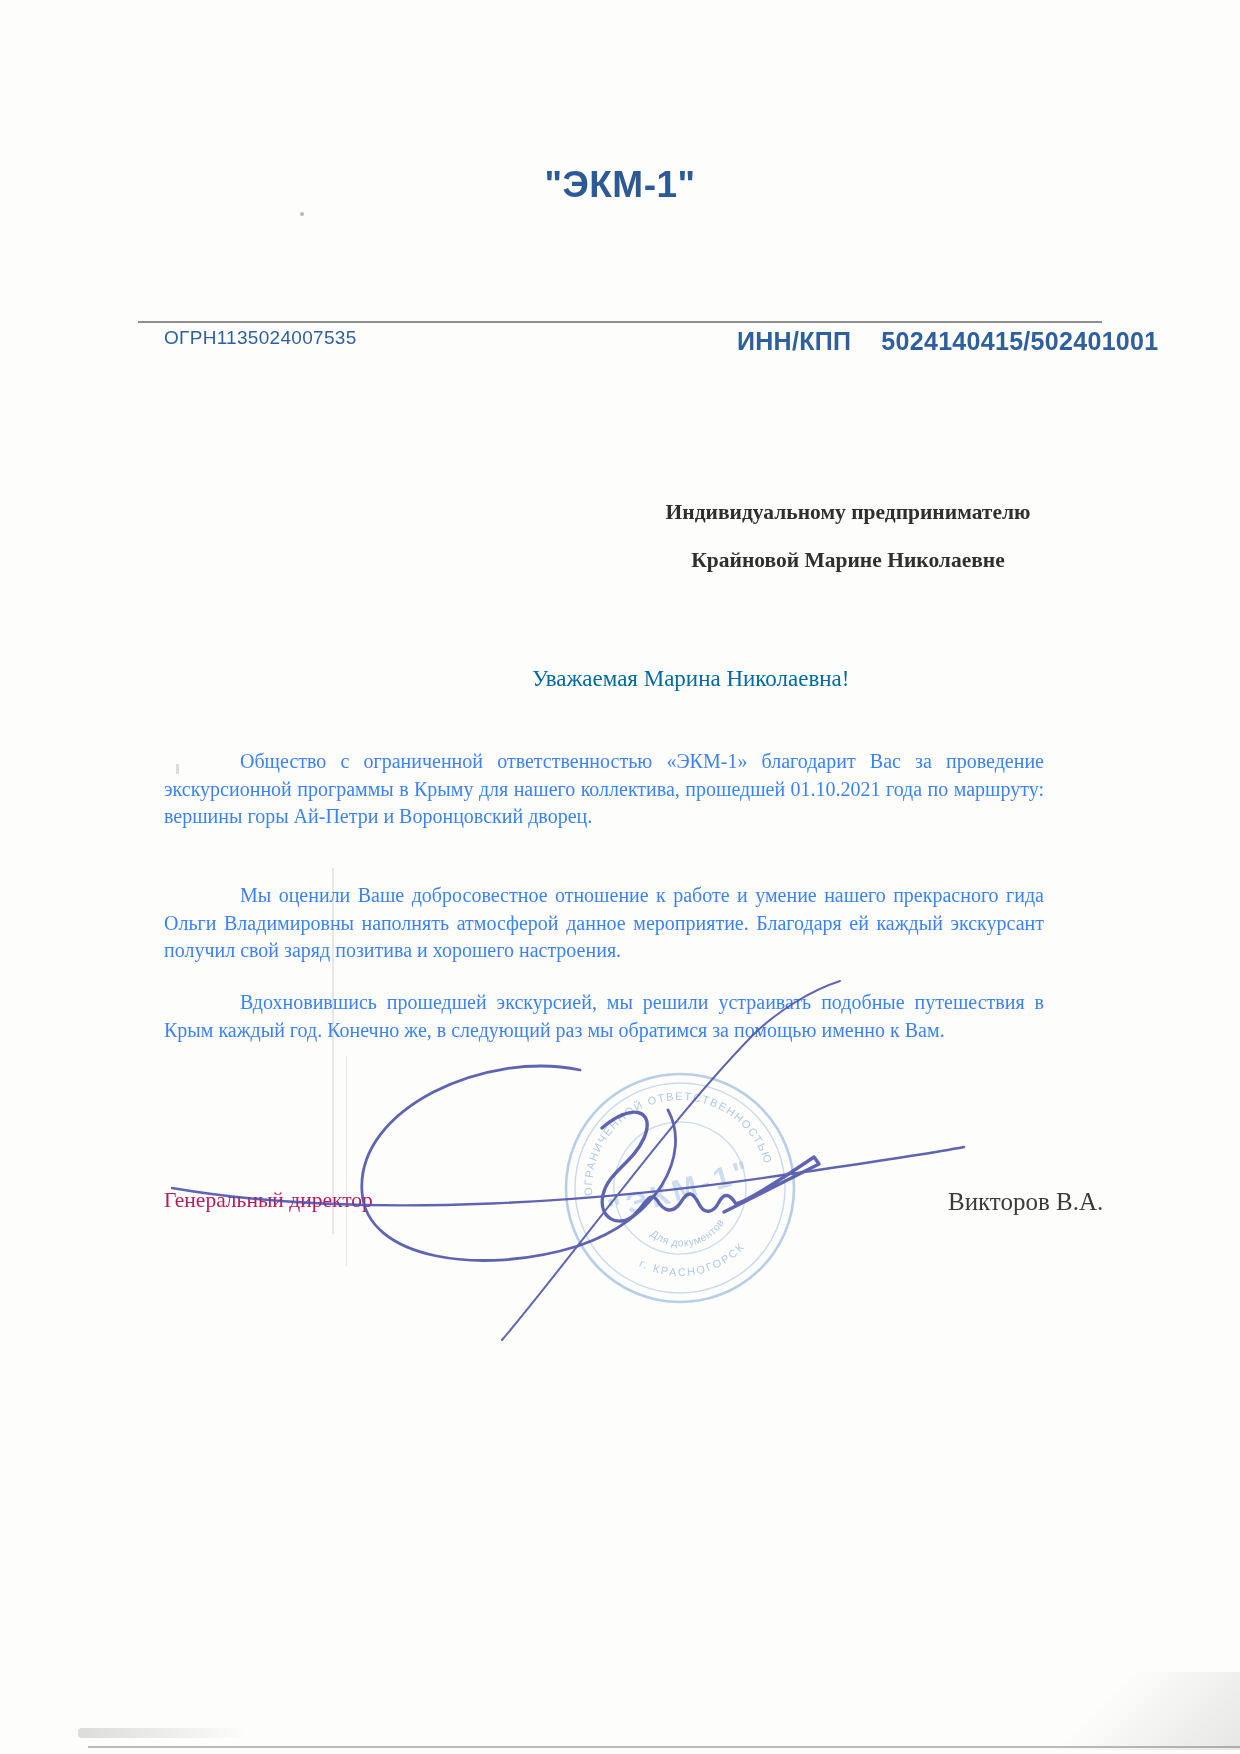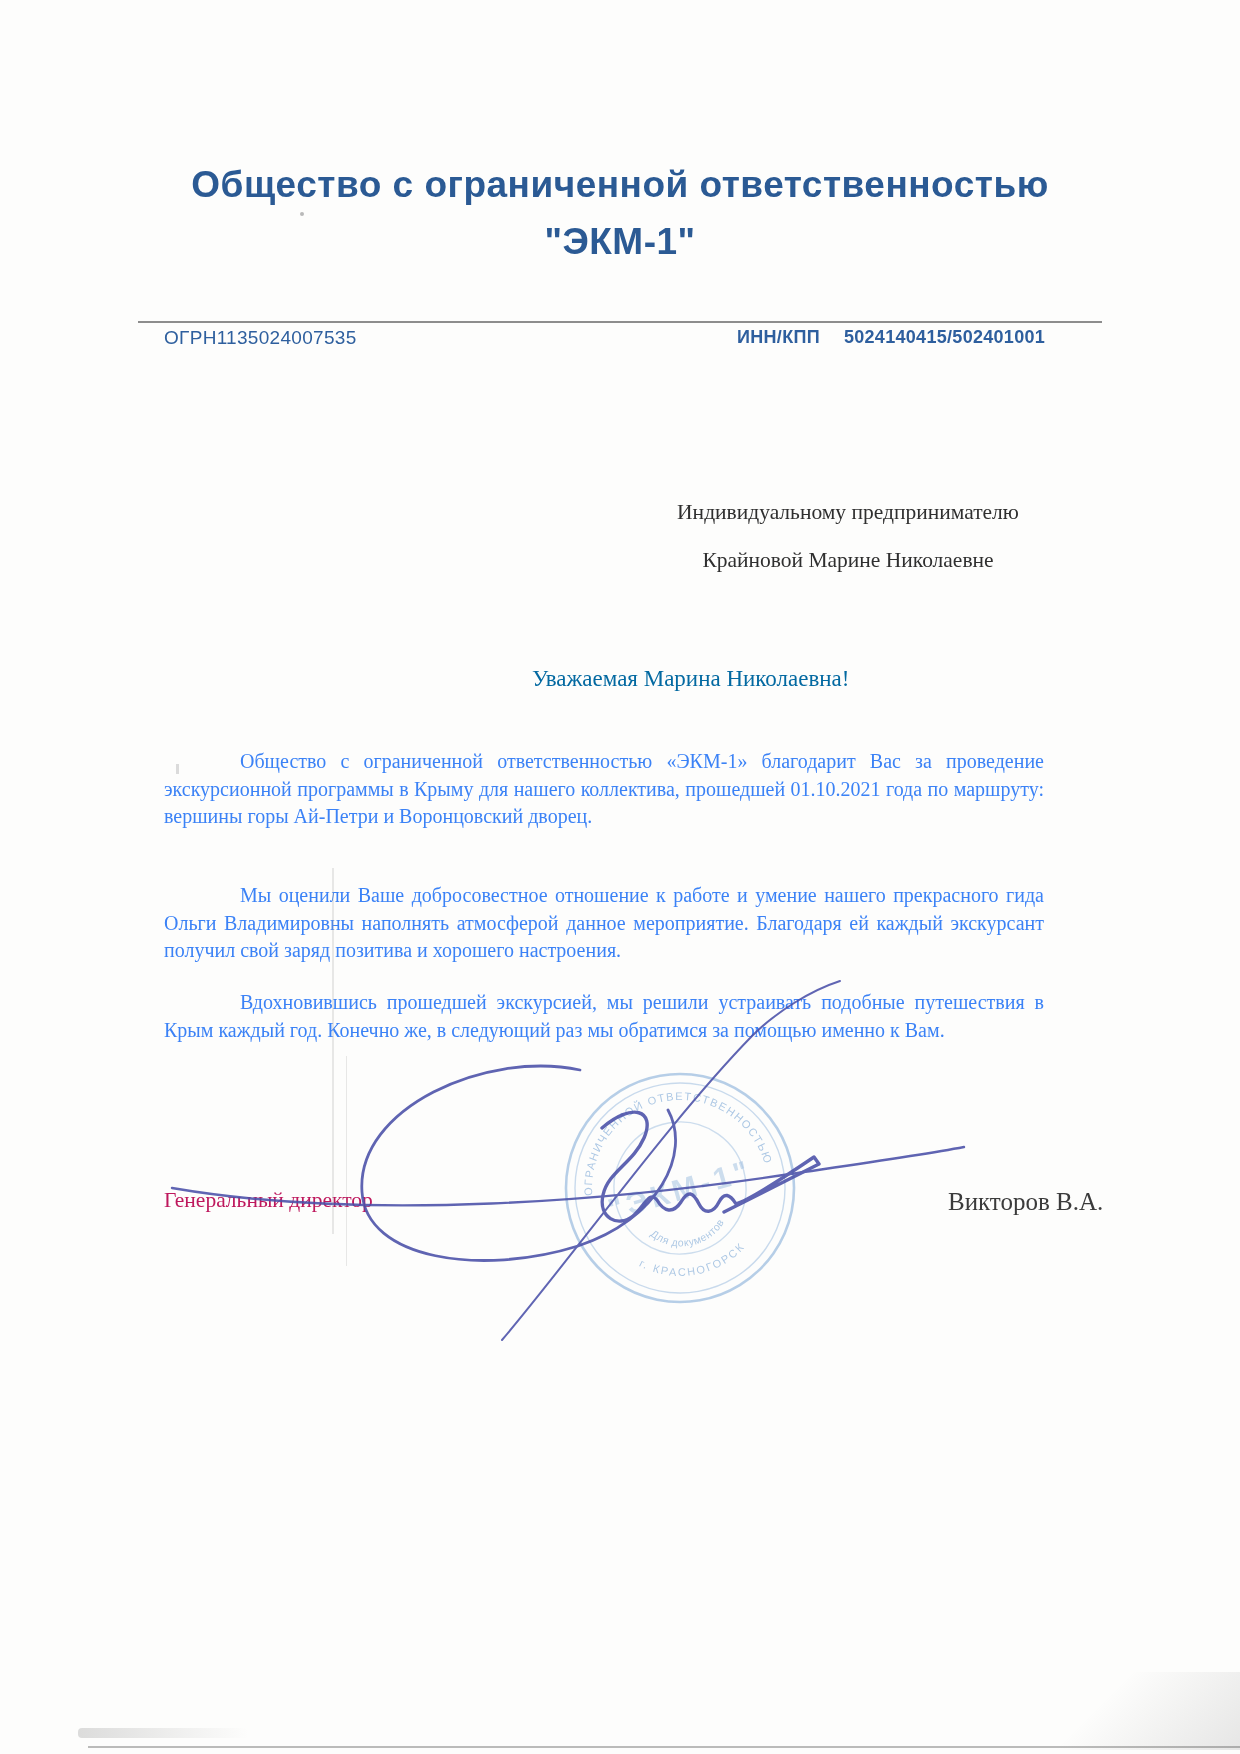--- a/index.html
+++ b/index.html
@@ -14,28 +14,28 @@
     font-family:"Liberation Sans", sans-serif; font-weight:bold;
     font-size:37px; line-height:57px; color:#2b5a94; letter-spacing:.5px;
   }
   .rule { position:absolute; top:321px; left:138px; width:964px; height:2px; background:#8d8d8d; }
   .reg-left {
     position:absolute; top:327px; left:164px;
     font-family:"Liberation Sans", sans-serif; font-weight:normal;
     font-size:19px; color:#2e5f9e; letter-spacing:.3px;text-align:center;
   }
   .reg-right {
-    position:absolute; top:327px; left:737px; display:flex; gap:24px;
+    position:absolute; top:327px; left:737px; display:flex; gap:30px;
     font-family:"Liberation Sans", sans-serif; font-weight:bold;
-    font-size:18px; color:#2e5f9e; letter-spacing:.3px;
+    font-size:25px; color:#2e5f9e; letter-spacing:.3px;
   }
   
   .recipient {
     position:absolute; top:500px; left:626px; width:444px; text-align:center;
-    font-weight:normal; font-size:21.5px; color:#2f2f2f;
+    font-weight:bold; font-size:21.5px; color:#2f2f2f;
   }
   .recipient .line { display:block; margin-bottom:23px; }
   
   .salutation { position:absolute; top:666px; left:500px; font-size:23px; color:#0369a1;margin-left:32px; }
   
   .para {
     position:absolute; left:164px; width:880px;
     font-size:20px; line-height:27.5px; text-align:justify; text-indent:76px;
     color:#3b82f6;
   }
@@ -57,21 +57,20 @@
     background:linear-gradient(90deg, rgba(120,120,120,.25), rgba(120,120,120,0)); border-radius:4px; }
   .corner-shade { position:absolute; right:0px; bottom:4px; width:210px; height:78px;
     background:linear-gradient(315deg, rgba(90,90,90,.14), rgba(90,90,90,0) 65%); }
 </style>
 </head>
 <body>
 
 <div class="page">
 
   <div class="title">
-    <div>Общество с ограниченной ответственностью</div>
     <div>"ЭКМ-1"</div>
   </div>
 
   <div class="rule"></div>
 
   <div class="reg-left">ОГРН1135024007535</div>
 
   <div class="reg-right">
     <span>ИНН/КПП</span>
     <span>5024140415/502401001</span>

